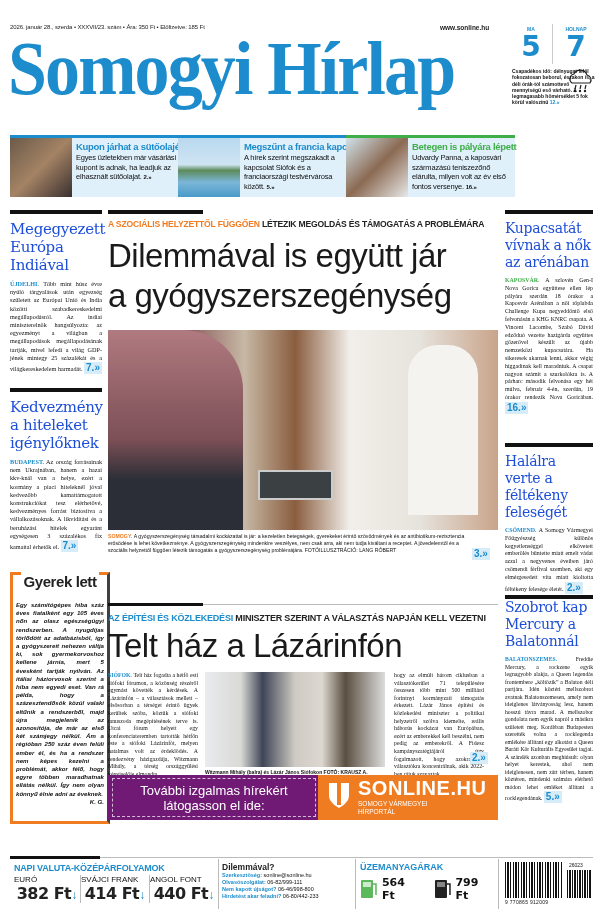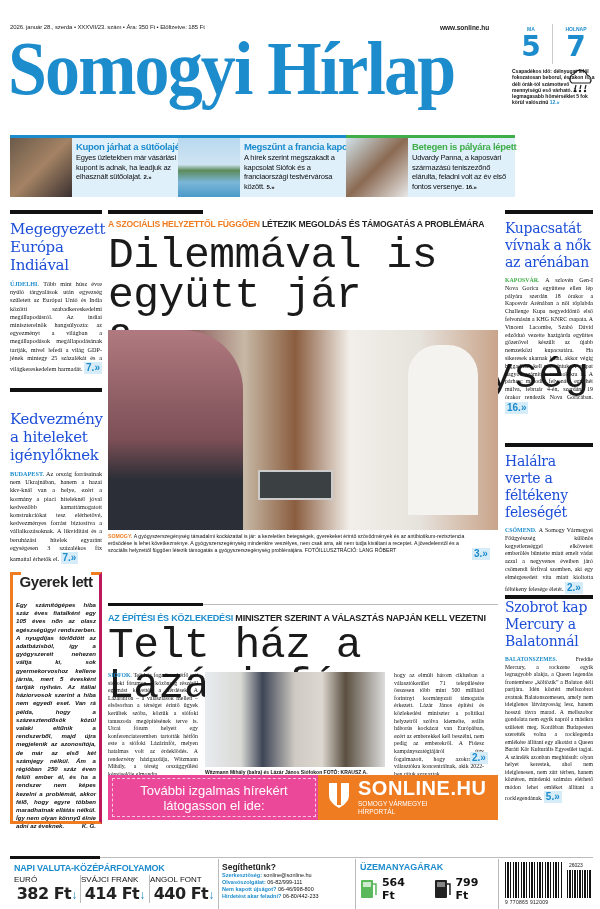--- a/index.html
+++ b/index.html
@@ -17,25 +17,25 @@
 .wnum{font-size:28px;font-weight:bold;color:#1d8ccc;text-align:center;font-family:"DejaVu Sans",sans-serif;line-height:30px}
 .wtext{font-size:5px;line-height:6.3px;font-weight:bold;color:#111}
 .teasers{left:10px;top:135px;width:505px;height:62px;background:#dff0fb;border-top:3px solid #1d8ccc}
 .teaser{position:absolute;top:0;height:59px}
 .teaser .img{position:absolute;left:0;top:0;height:59px}
 .teaser .ttl{position:absolute;font-weight:bold;font-size:9.5px;color:#1d8ccc;letter-spacing:-0.3px;white-space:nowrap}
 .teaser .txt{position:absolute;font-size:7.5px;line-height:9.5px;color:#111;letter-spacing:-0.2px}
 .rule{height:4px;background:#111}
 .sidehead{font-family:"DejaVu Serif","Liberation Serif",serif;font-size:15px;line-height:18px;color:#1d4ed8;letter-spacing:-0.3px}
 .kicker{font-weight:bold;font-size:8.6px;white-space:nowrap;letter-spacing:-0.2px}
-.bighead{font-family:Liberation Mono, monospace;font-size:43px;line-height:40px;color:#1a1a1a;letter-spacing:-0.5px}
+.bighead{font-family:Liberation Sans, sans-serif;font-size:33px;line-height:40px;color:#1a1a1a;letter-spacing:-0.5px}
 .caption{font-size:5.2px;line-height:7px;color:#111;font-weight:bold}
 .box{border:3px solid #f07c22;border-top:none}
 .ital{font-style:italic;font-family:"Liberation Sans",sans-serif;font-size:6.1px;line-height:8.2px;color:#111;font-weight:bold}
-.promo-left{left:108px;top:775px;width:212px;height:45px;background:#ec4899;color:#fff;text-align:center;font-size:13px;line-height:15px;padding-top:8px}
+.promo-left{left:108px;top:775px;width:212px;height:45px;background:#701a75;color:#fff;text-align:center;font-size:13px;line-height:15px;padding-top:8px}
 .promo-right{left:318px;top:775px;width:180px;height:45px;background:#f07c22;color:#fff}
 .fxlabel{font-size:8px;color:#111;text-align:left}
 .fxval{font-weight:bold;font-size:16px;color:#222;font-family:"DejaVu Sans",sans-serif;letter-spacing:-0.5px}
 .arrow{color:#1d8ccc;font-size:12px}
 </style>
 </head>
 <body>
 
 <div class="abs topbar">2026. január 28., szerda • XXXVII/23. szám • Ára: 350 Ft • Előfizetve: 185 Ft</div>
 <div class="abs site">www.sonline.hu</div>
@@ -76,44 +76,44 @@
     <div class="img" style="width:62px;background:linear-gradient(180deg,#b9d9ef 0%,#cfe4f2 45%,#5b8b5b 55%,#7bb6d8 75%,#4a9ac9 100%)"></div>
     <div class="ttl" style="left:66px;top:3px">Megszűnt a francia kapcsolat</div>
     <div class="txt" style="left:66px;top:15px;width:100px">
       <span>A hírek szerint megszakadt a kapcsolat Siófok és a franciaországi testvérvárosa között.</span> <b style="font-size:6px">5.»</b>
     </div>
   </div>
   <div class="teaser" style="left:336px;width:169px;border-top:3px solid #3fae49;margin-top:-3px;height:62px">
     <div class="img" style="width:62px;background:linear-gradient(135deg,#d0e2ea,#8b6a52 50%,#e8e8e8)"></div>
     <div class="ttl" style="left:66px;top:3px;color:#3fae49">Betegen is pályára lépett</div>
     <div class="txt" style="left:66px;top:15px;width:102px">
-      <span>Udvardy Panna, a kaposvári származású teniszezőnő elárulta, feladni volt az év első fontos versenye.</span> <b style="font-size:6px">16.»</b>
+      <span>Udvardy Panna, a kaposvári származású teniszezőnő elárulta, milyen volt az év első fontos versenye.</span> <b style="font-size:6px">16.»</b>
     </div>
   </div>
 </div>
 
 <div class="abs" style="left:10px;top:210px;width:92px">
   <div class="rule"></div>
   <div class="sidehead" style="margin-top:6px">Megegyezett Európa Indiával</div>
   <div class="body-text" style="margin-top:6px">
     <span class="loc" style="color:#1d8ccc">ÚJDELHI.</span>
     <span>Több mint húsz évre nyúló tárgyalások után egyezség született az Európai Unió és India közötti szabadkereskedelmi megállapodásról. Az indiai miniszterelnök hangsúlyozta: az egyezményt a világban a megállapodások megállapodásának tartják, mivel lefedi a világ GDP-jének mintegy 25 százalékát és a világkereskedelem harmadát.</span>
     <span class="ref">7.»</span>
   </div>
 </div>
 <div class="abs" style="left:10px;top:388px;width:92px">
   <div class="rule"></div>
-  <div class="sidehead" style="margin-top:18px">Kedvezmény a hiteleket igénylőknek</div>
+  <div class="sidehead" style="margin-top:6px">Kedvezmény a hiteleket igénylőknek</div>
   <div class="body-text" style="margin-top:6px">
     <span class="loc" style="color:#1d8ccc">BUDAPEST.</span>
     <span>Az ország forrásainak nem Ukrajnában, hanem a hazai kkv-knál van a helye, ezért a kormány a piaci hiteleknél jóval kedvezőbb kamattámogatott konstrukciókat tesz elérhetővé, kedvezményes forrást biztosítva a vállalkozásoknak. A likviditási és a beruházási hitelek egyaránt egységesen 3 százalékos fix kamattal érhetők el.</span>
     <span class="ref">7.»</span>
   </div>
 </div>
-<div class="abs box" style="left:10px;top:572px;width:92px;height:252px;border-top:3px solid #f07c22;border-left:3px solid #f07c22;border-right:3px solid #be185d">
+<div class="abs box" style="left:10px;top:572px;width:100px;height:252px;border-top:3px solid #f07c22;border-left:3px solid #f07c22;border-right:3px solid #404040">
   <div style="position:absolute;left:8px;right:8px;top:-4px;height:6px;background:#fff"></div>
   <div class="cond" style="position:absolute;left:0;right:0;top:-2px;text-align:center;font-size:15px;font-weight:bold;color:#222;letter-spacing:-0.4px">Gyerek lett</div>
   <div class="ital" style="position:absolute;left:3px;right:3px;top:26px;text-align:justify">
     <span>Egy számítógépes hiba száz éves fiatalként egy 105 éves nőn az olasz egészségügyi rendszerben. A nyugdíjas törlődött az adatbázisból, így a gyógyszereit nehezen váltja ki, sok gyermekorvoshoz kellene járnia, mert 5 évesként tartják nyilván. Az itáliai háziorvosok szerint a hiba nem egyedi eset. Van rá példa, hogy a százesztendősök közül valaki eltűnik a rendszerből, majd újra megjelenik az azonosítója, de már az első két számjegy nélkül. Ám a régióban 250 száz éven felüli ember él, és ha a rendszer nem képes kezelni a problémát, akkor félő, hogy egyre többen maradhatnak ellátás nélkül. Így nem olyan könnyű élnie adni az éveknek.</span>
     <span style="float:right">K. G.</span>
   </div>
 </div>
 
 <div class="abs" style="left:108px;top:210px;width:390px">
   <div class="rule" style="width:95px"></div>
@@ -216,21 +216,21 @@
     </div>
     <div style="width:68px">
       <div class="fxlabel">ANGOL FONT</div>
       <div style="text-align:center"><span class="fxval">440 Ft</span><span class="arrow">↓</span></div>
     </div>
   </div>
 </div>
 
 <div class="abs" style="left:218px;top:859px;width:1px;height:50px;background:#bbb"></div>
 <div class="abs" style="left:222px;top:862px;width:105px">
-  <div style="font-weight:bold;font-size:8.5px;color:#222">Segíthetünk?</div>
+  <div style="font-weight:bold;font-size:8.5px;color:#222">Dilemmával?</div>
   <div style="font-size:5.5px;line-height:7px"><b style="color:#1d8ccc">Szerkesztőség:</b> <span>sonline@sonline.hu</span></div>
   <div style="font-size:5.5px;line-height:7px"><b style="color:#1d8ccc">Olvasószolgálat:</b> <span>06-82/999-111</span></div>
   <div style="font-size:5.5px;line-height:7px"><b style="color:#1d8ccc">Nem kapott újságot?</b> <span>06-46/998-800</span></div>
   <div style="font-size:5.5px;line-height:7px"><b style="color:#1d8ccc">Hirdetést akar feladni?</b> <span>06-80/442-233</span></div>
 </div>
 
 <div class="abs" style="left:355px;top:859px;width:1px;height:50px;background:#bbb"></div>
 <div class="abs" style="left:360px;top:862px;width:135px">
   <div style="font-weight:bold;font-size:9px;color:#1d8ccc">ÜZEMANYAGÁRAK</div>
   <div style="display:flex;align-items:center;margin-top:4px">

